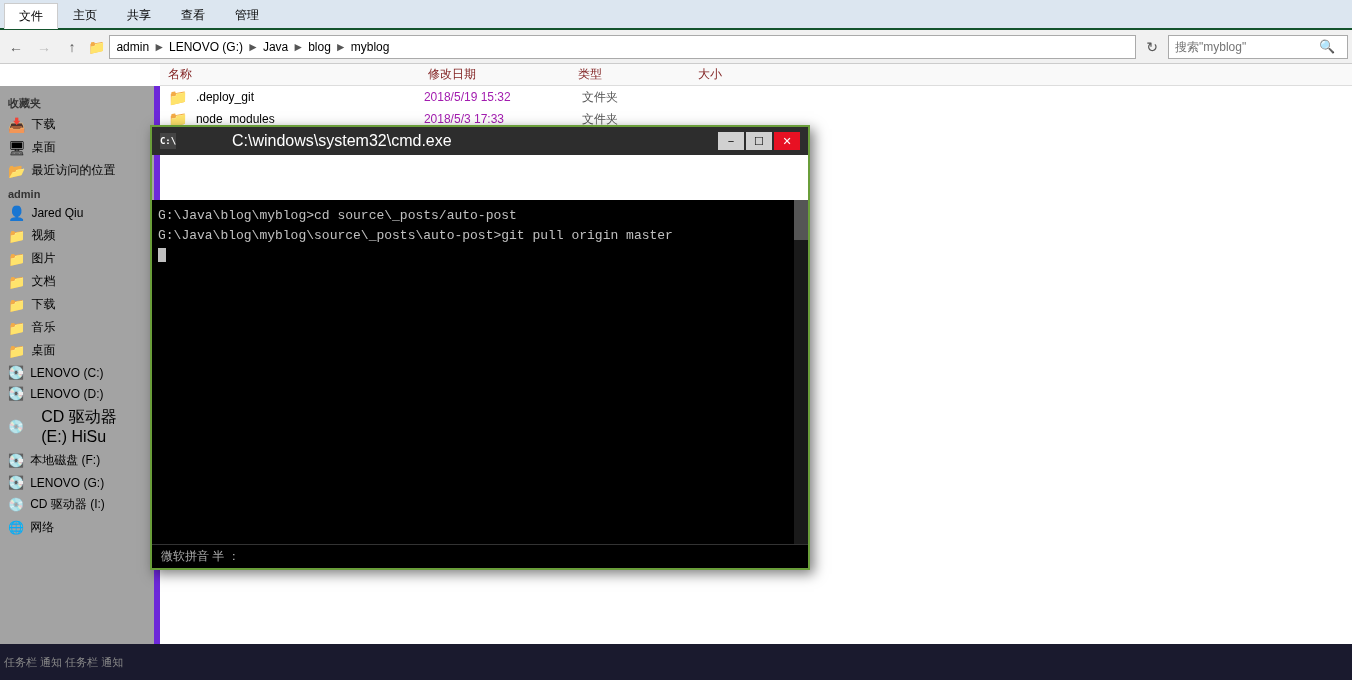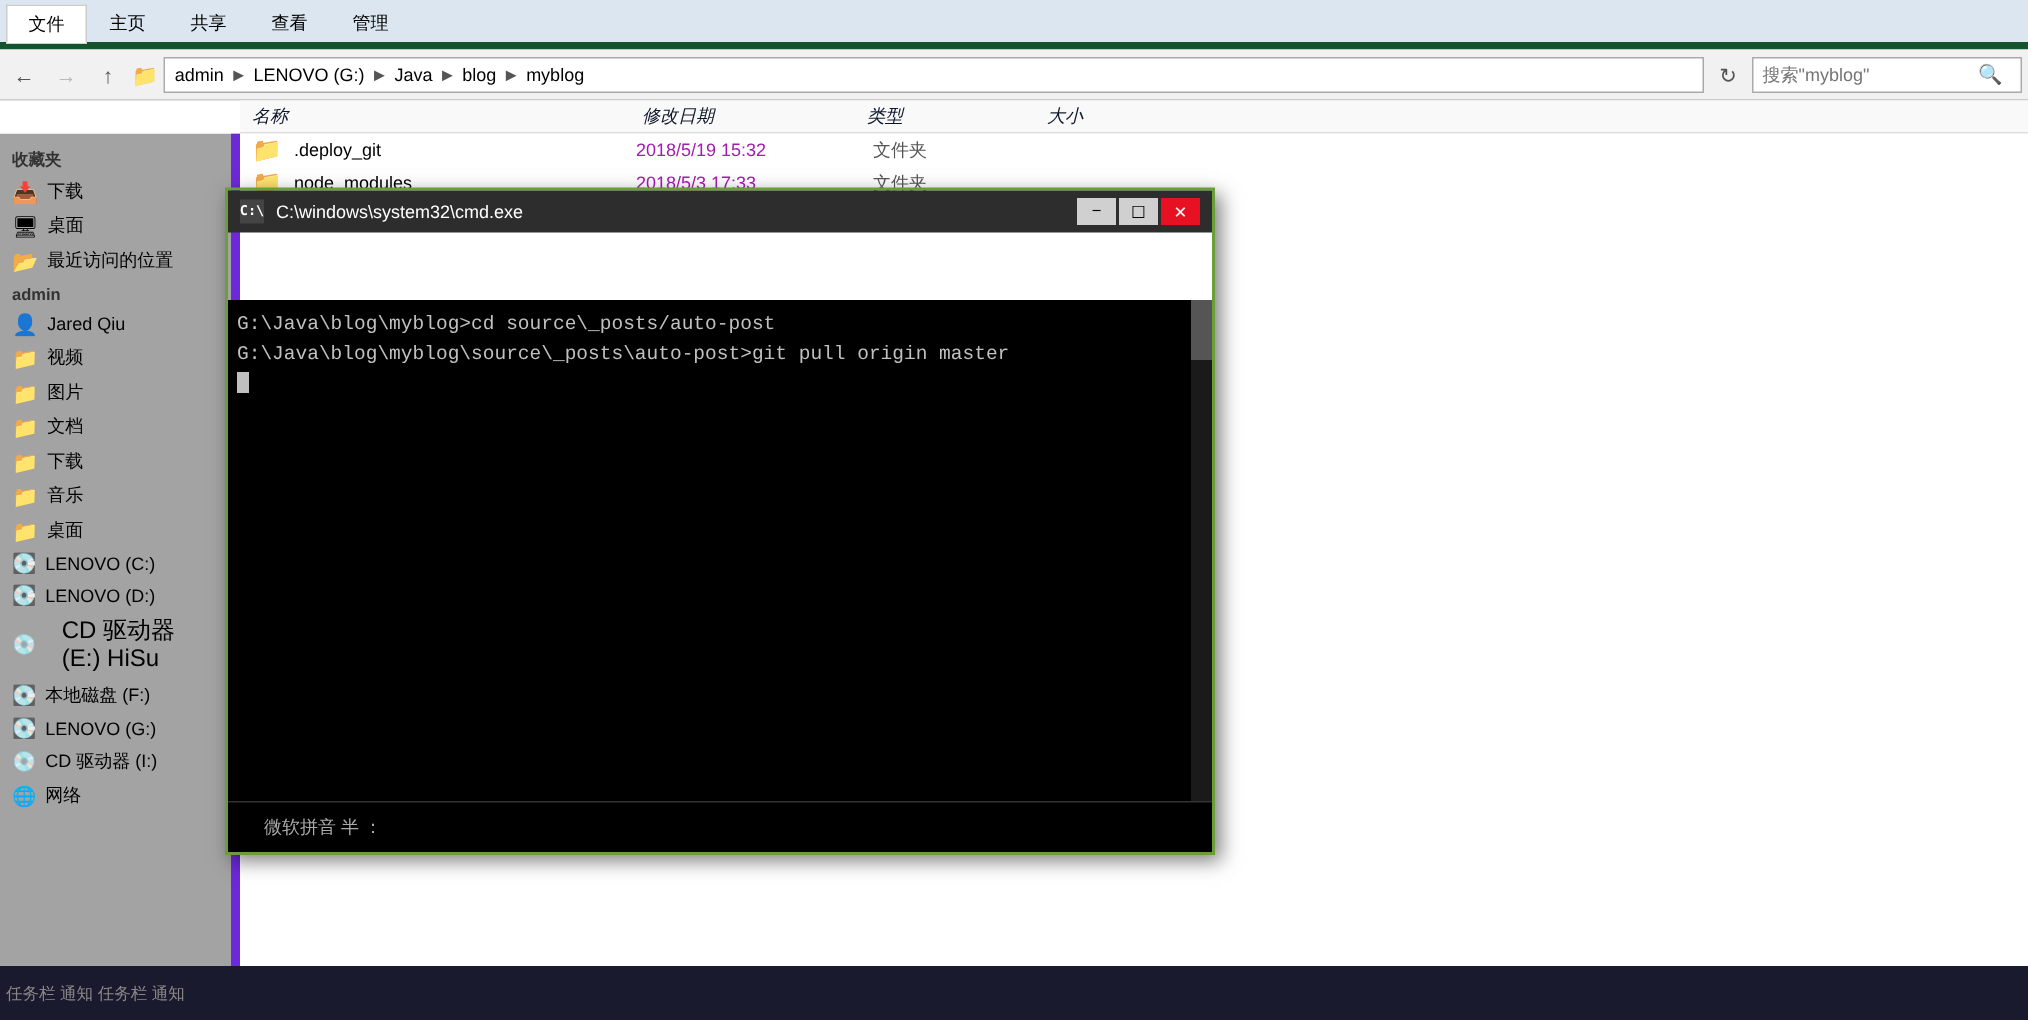--- a/index.html
+++ b/index.html
@@ -18,21 +18,21 @@
       width: 1352px;
       height: 680px;
       background: #fff;
       display: flex;
       flex-direction: column;
     }
 
     
     .ribbon {
       background: #f1f1f1;
-      border-bottom: 5px solid #14532d;
+      border-bottom: 2px solid #14532d;
     }
     .ribbon-tabs {
       display: flex;
       align-items: flex-end;
       padding: 0 4px;
       background: #dce6f0;
       height: 28px;
     }
     .ribbon-tab {
       padding: 4px 14px;
@@ -132,24 +132,23 @@
     .col-headers {
       display: flex;
       align-items: center;
       padding: 2px 0 2px 0;
       border-bottom: 1px solid #ddd;
       background: #f9f9f9;
       margin-left: 160px;
     }
     .col-header {
       font-size: 12px;
-      color: #0f172a;
+      color: #7f1d1d;
       padding: 0 8px;
       cursor: pointer;
-      font-style: italic;
     }
     .col-name { width: 260px; }
     .col-date { width: 150px; }
     .col-type { width: 120px; }
     .col-size { width: 100px; }
 
     
     .main-area {
       display: flex;
       flex: 1;
@@ -230,23 +229,24 @@
       background: #444;
       margin-right: 8px;
       display: flex;
       align-items: center;
       justify-content: center;
       font-size: 10px;
       color: #ccc;
     }
     .cmd-title {
       flex: 1;
-      font-size: 12px;
+      font-size: 16px;
       color: #fff;
       font-family: 'Microsoft YaHei', sans-serif;
+      margin-left: 48px;
     }
     .cmd-win-btns {
       display: flex;
       gap: 2px;
     }
     .cmd-win-btn {
       width: 26px;
       height: 18px;
       font-size: 11px;
       border: none;
@@ -278,25 +278,25 @@
     .cmd-cursor {
       display: inline-block;
       width: 8px;
       height: 14px;
       background: #c0c0c0;
       vertical-align: middle;
     }
 
     .cmd-statusbar {
       background: #000;
-      height: 34px;
+      height: 24px;
       border-top: 1px solid #333;
       display: flex;
       align-items: center;
-      padding: 0 24px;
+      padding: 0 9px;
       font-size: 12px;
       color: #aaa;
       font-family: 'Microsoft YaHei', sans-serif;
     }
 
     
     .cmd-scrollbar {
       position: absolute;
       right: 0;
       top: 0;

